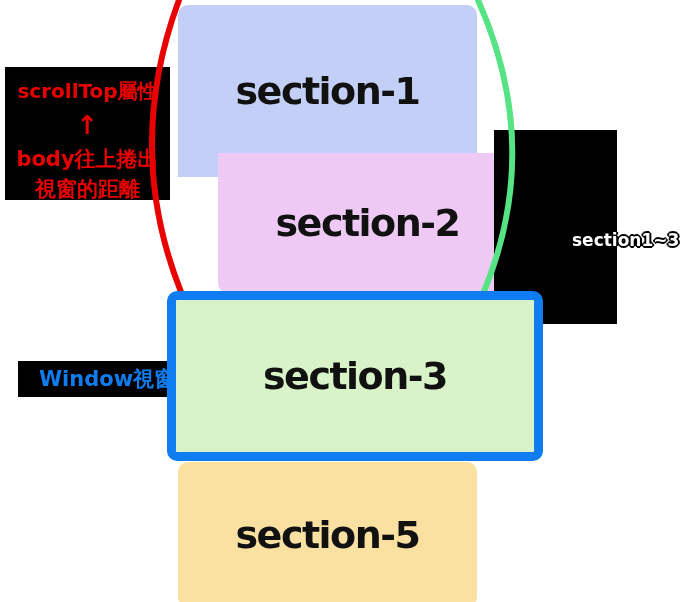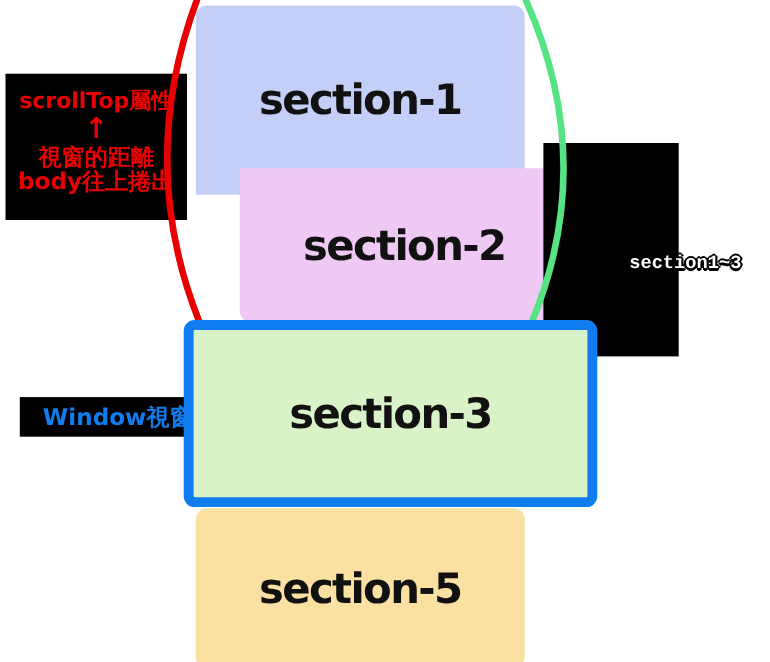--- a/index.html
+++ b/index.html
@@ -43,20 +43,21 @@
     align-items: center;
     justify-content: center;
     z-index: 4;
     text-align: center;
   }
 
   .callout {
     position: absolute;
     background: #000000;
     z-index: 2;
+    justify-content: space-between;
   }
   .callout-scrolltop {
     left: 5px;
     top: 67px;
     width: 165px;
     height: 133px;
     display: flex;
     flex-direction: column;
     align-items: center;
     padding-top: 13px;
@@ -96,21 +97,20 @@
     font-size: 21px;
     font-weight: bold;
     white-space: nowrap;
   }
 
   .callout-right {
     left: 494px;
     top: 130px;
     width: 123px;
     height: 194px;
-    font-family: Liberation Mono, monospace;
   }
   .callout-right .r-label {
     position: absolute;
     left: 78px;
     top: 100px;
     font-size: 17px;
     font-weight: bold;
     line-height: 21px;
     white-space: nowrap;
     
@@ -140,22 +140,22 @@
     <span class="section-label">section-2</span>
   </div>
 
   <div class="section s4" style="background-color: rgb(251, 225, 161);">
     <span class="section-label">section-5</span>
   </div>
 
   <div class="callout callout-scrolltop" style="background-color: rgb(0, 0, 0); color: rgb(233, 0, 0);">
     <div class="c-title">scrollTop屬性</div>
     <div class="arrow-up">↑</div>
+    <div class="c-line">body往上捲出</div>
     <div class="c-line">視窗的距離</div>
-    <div class="c-line">body往上捲出</div>
   </div>
 
   <div class="callout callout-right" style="background-color: rgb(0, 0, 0);">
     <span class="r-label" style="color: rgb(255, 255, 255);">section1~3</span>
   </div>
 
   <div class="callout callout-window" style="background-color: rgb(0, 0, 0);">
     <span class="w-label" style="color: rgb(15, 125, 240);">Window視窗</span>
   </div>
 

